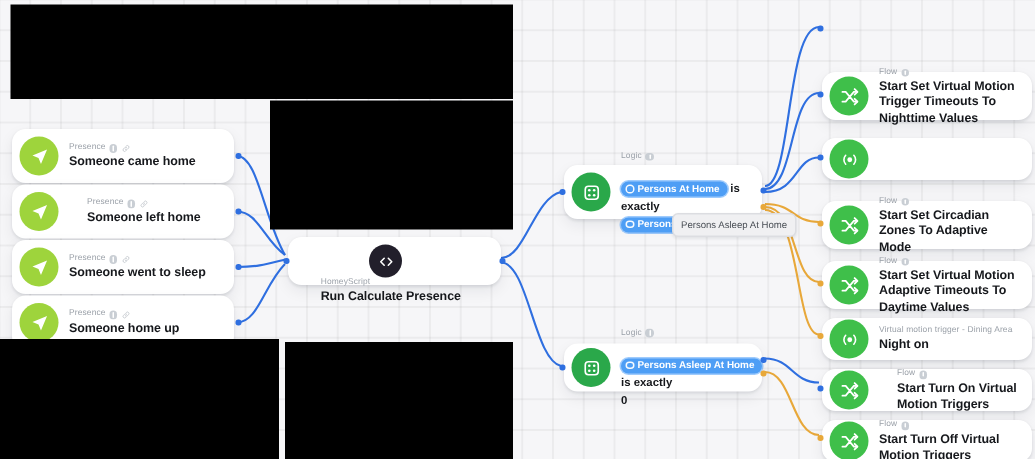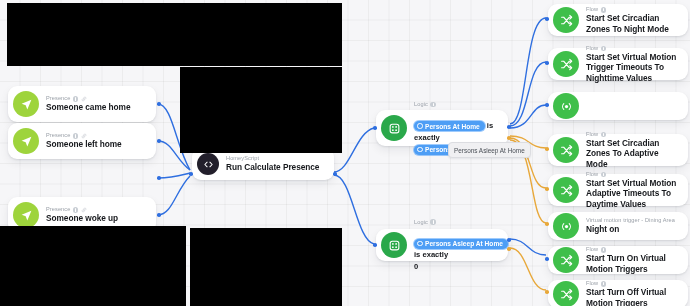--- a/index.html
+++ b/index.html
@@ -139,61 +139,78 @@
         <span class="dot"></span>
         <svg class="clip" viewBox="0 0 24 24">
             <path d="M10 14a4 4 0 0 0 5.7 0l3-3a4 4 0 0 0-5.7-5.7l-1.2 1.2M14 10a4 4 0 0 0-5.7 0l-3 3a4 4 0 0 0 5.7 5.7l1.2-1.2" stroke="#b6bbc2" stroke-width="2.4" fill="none" stroke-linecap="round"></path>
           </svg>
       </div>
       <div class="title">Someone came home</div>
     </div>
   </div>
   <div class="port outb" style="left:157px;top:102px;"></div>
 
-  <div class="node trig" style="left:8px;top:123px;">
+  <div class="node trig" style="left:8px;top:123px;gap:12px;">
     <div class="ic">
       <svg width="13" height="13" viewBox="0 0 24 24">
           <path d="M21 3 L3 10.5 L10.5 13.5 L13.5 21 Z" fill="#fff"></path>
         </svg>
     </div>
     <div class="body">
       <div class="cat">
         <span>Presence</span>
         <span class="dot"></span>
         <svg class="clip" viewBox="0 0 24 24">
             <path d="M10 14a4 4 0 0 0 5.7 0l3-3a4 4 0 0 0-5.7-5.7l-1.2 1.2M14 10a4 4 0 0 0-5.7 0l-3 3a4 4 0 0 0 5.7 5.7l1.2-1.2" stroke="#b6bbc2" stroke-width="2.4" fill="none" stroke-linecap="round"></path>
           </svg>
       </div>
       <div class="title">Someone left home</div>
     </div>
   </div>
   <div class="port outb" style="left:157px;top:139px;"></div>
 
-  <div class="port outb" style="left:157px;top:176px;"></div>
-
-  <div class="node trig" style="left:8px;top:197px;">
+  <div class="node trig" style="left:8px;top:160px;">
     <div class="ic">
       <svg width="13" height="13" viewBox="0 0 24 24">
           <path d="M21 3 L3 10.5 L10.5 13.5 L13.5 21 Z" fill="#fff"></path>
         </svg>
     </div>
     <div class="body">
       <div class="cat">
         <span>Presence</span>
         <span class="dot"></span>
         <svg class="clip" viewBox="0 0 24 24">
             <path d="M10 14a4 4 0 0 0 5.7 0l3-3a4 4 0 0 0-5.7-5.7l-1.2 1.2M14 10a4 4 0 0 0-5.7 0l-3 3a4 4 0 0 0 5.7 5.7l1.2-1.2" stroke="#b6bbc2" stroke-width="2.4" fill="none" stroke-linecap="round"></path>
           </svg>
       </div>
-      <div class="title">Someone woke up</div>
+      <div class="title">Someone went to sleep</div>
+    </div>
+  </div>
+  <div class="port outb" style="left:157px;top:176px;"></div>
+
+  <div class="node trig" style="left:8px;top:197px;">
+    <div class="ic">
+      <svg width="13" height="13" viewBox="0 0 24 24">
+          <path d="M21 3 L3 10.5 L10.5 13.5 L13.5 21 Z" fill="#fff"></path>
+        </svg>
+    </div>
+    <div class="body">
+      <div class="cat">
+        <span>Presence</span>
+        <span class="dot"></span>
+        <svg class="clip" viewBox="0 0 24 24">
+            <path d="M10 14a4 4 0 0 0 5.7 0l3-3a4 4 0 0 0-5.7-5.7l-1.2 1.2M14 10a4 4 0 0 0-5.7 0l-3 3a4 4 0 0 0 5.7 5.7l1.2-1.2" stroke="#b6bbc2" stroke-width="2.4" fill="none" stroke-linecap="round"></path>
+          </svg>
+      </div>
+      <div class="title">Someone home up</div>
     </div>
   </div>
   <div class="port outb" style="left:157px;top:213px;"></div>
 
-  <div class="node script" style="left:192px;top:148px;">
+  <div class="node script" style="left:192px;top:158px;flex-direction:column;">
     <div class="ic">
       <svg width="11" height="11" viewBox="0 0 24 24">
           <path d="M9 7 L4 12 L9 17 M15 7 L20 12 L15 17" stroke="#fff" stroke-width="2.3" fill="none" stroke-linecap="round" stroke-linejoin="round"></path>
         </svg>
     </div>
     <div class="body">
       <div class="cat">
         <span>HomeyScript</span>
       </div>
       <div class="title">Run Calculate Presence</div>
@@ -260,97 +277,81 @@
           </span>
         <span class="op">is exactly</span>
       </div>
       <div class="val">0</div>
     </div>
   </div>
   <div class="port in" style="left:373px;top:243px;"></div>
   <div class="port outb" style="left:507px;top:238px;"></div>
   <div class="port outo" style="left:507px;top:247px;"></div>
 
-  <div class="node flow" style="left:548px;top:4px;width:140px;height:32px;">
+  <div class="port in" style="left:545px;top:17px;"></div>
+
+  <div class="node flow" style="left:548px;top:48px;width:140px;height:32px;">
     <div class="ic">
       <svg width="13" height="13" viewBox="0 0 24 24">
           <path d="M3 6h4l10 12h4M3 18h4l10-12h4" stroke="#fff" stroke-width="2.2" fill="none" stroke-linecap="round"></path>
           <path d="M18 2.5 L21.5 6 L18 9.5" stroke="#fff" stroke-width="2.2" fill="none" stroke-linecap="round" stroke-linejoin="round"></path>
           <path d="M18 14.5 L21.5 18 L18 21.5" stroke="#fff" stroke-width="2.2" fill="none" stroke-linecap="round" stroke-linejoin="round"></path>
         </svg>
     </div>
     <div class="body">
       <div class="cat">
         <span>Flow</span>
         <span class="dot"></span>
       </div>
-      <div class="title">Start Set Circadian Zones To Night Mode</div>
-    </div>
-  </div>
-  <div class="port in" style="left:545px;top:17px;"></div>
-
-  <div class="node flow" style="left:548px;top:48px;width:140px;height:32px;">
+      <div class="title">Start Set Virtual Motion Trigger Timeouts To Nighttime Values</div>
+    </div>
+  </div>
+  <div class="port in" style="left:545px;top:61px;"></div>
+
+  <div class="node dev" style="left:548px;top:92px;width:140px;height:28px;">
+    <div class="ic">
+      <svg width="13" height="13" viewBox="0 0 24 24">
+          <circle cx="12" cy="12" r="3" fill="#fff"></circle>
+          <path d="M7 6.5a8 8 0 0 0 0 11M17 6.5a8 8 0 0 1 0 11" stroke="#fff" stroke-width="2" fill="none" stroke-linecap="round"></path>
+        </svg>
+    </div>
+  </div>
+  <div class="port in" style="left:545px;top:103px;"></div>
+
+  <div class="node flow" style="left:548px;top:134px;width:140px;height:32px;justify-content:space-between;">
     <div class="ic">
       <svg width="13" height="13" viewBox="0 0 24 24">
           <path d="M3 6h4l10 12h4M3 18h4l10-12h4" stroke="#fff" stroke-width="2.2" fill="none" stroke-linecap="round"></path>
           <path d="M18 2.5 L21.5 6 L18 9.5" stroke="#fff" stroke-width="2.2" fill="none" stroke-linecap="round" stroke-linejoin="round"></path>
           <path d="M18 14.5 L21.5 18 L18 21.5" stroke="#fff" stroke-width="2.2" fill="none" stroke-linecap="round" stroke-linejoin="round"></path>
         </svg>
     </div>
     <div class="body">
       <div class="cat">
         <span>Flow</span>
         <span class="dot"></span>
       </div>
-      <div class="title">Start Set Virtual Motion Trigger Timeouts To Nighttime Values</div>
-    </div>
-  </div>
-  <div class="port in" style="left:545px;top:61px;"></div>
-
-  <div class="node dev" style="left:548px;top:92px;width:140px;height:28px;">
-    <div class="ic">
-      <svg width="13" height="13" viewBox="0 0 24 24">
-          <circle cx="12" cy="12" r="3" fill="#fff"></circle>
-          <path d="M7 6.5a8 8 0 0 0 0 11M17 6.5a8 8 0 0 1 0 11" stroke="#fff" stroke-width="2" fill="none" stroke-linecap="round"></path>
-        </svg>
-    </div>
-  </div>
-  <div class="port in" style="left:545px;top:103px;"></div>
-
-  <div class="node flow" style="left:548px;top:134px;width:140px;height:32px;justify-content:space-between;">
+      <div class="title">Start Set Circadian Zones To Adaptive Mode</div>
+    </div>
+  </div>
+  <div class="port outo" style="left:545px;top:147px;"></div>
+
+  <div class="node flow" style="left:548px;top:174px;width:140px;height:32px;">
     <div class="ic">
       <svg width="13" height="13" viewBox="0 0 24 24">
           <path d="M3 6h4l10 12h4M3 18h4l10-12h4" stroke="#fff" stroke-width="2.2" fill="none" stroke-linecap="round"></path>
           <path d="M18 2.5 L21.5 6 L18 9.5" stroke="#fff" stroke-width="2.2" fill="none" stroke-linecap="round" stroke-linejoin="round"></path>
           <path d="M18 14.5 L21.5 18 L18 21.5" stroke="#fff" stroke-width="2.2" fill="none" stroke-linecap="round" stroke-linejoin="round"></path>
         </svg>
     </div>
     <div class="body">
       <div class="cat">
         <span>Flow</span>
         <span class="dot"></span>
       </div>
-      <div class="title">Start Set Circadian Zones To Adaptive Mode</div>
-    </div>
-  </div>
-  <div class="port outo" style="left:545px;top:147px;"></div>
-
-  <div class="node flow" style="left:548px;top:174px;width:140px;height:32px;">
-    <div class="ic">
-      <svg width="13" height="13" viewBox="0 0 24 24">
-          <path d="M3 6h4l10 12h4M3 18h4l10-12h4" stroke="#fff" stroke-width="2.2" fill="none" stroke-linecap="round"></path>
-          <path d="M18 2.5 L21.5 6 L18 9.5" stroke="#fff" stroke-width="2.2" fill="none" stroke-linecap="round" stroke-linejoin="round"></path>
-          <path d="M18 14.5 L21.5 18 L18 21.5" stroke="#fff" stroke-width="2.2" fill="none" stroke-linecap="round" stroke-linejoin="round"></path>
-        </svg>
-    </div>
-    <div class="body">
-      <div class="cat">
-        <span>Flow</span>
-        <span class="dot"></span>
-      </div>
       <div class="title">Start Set Virtual Motion Adaptive Timeouts To Daytime Values</div>
     </div>
   </div>
   <div class="port outo" style="left:545px;top:187px;"></div>
 
   <div class="node dev" style="left:548px;top:212px;width:140px;height:28px;">
     <div class="ic">
       <svg width="13" height="13" viewBox="0 0 24 24">
           <circle cx="12" cy="12" r="3" fill="#fff"></circle>
           <path d="M7 6.5a8 8 0 0 0 0 11M17 6.5a8 8 0 0 1 0 11" stroke="#fff" stroke-width="2" fill="none" stroke-linecap="round"></path>
@@ -358,21 +359,21 @@
     </div>
     <div class="body">
       <div class="cat">
         <span>Virtual motion trigger - Dining Area</span>
       </div>
       <div class="title">Night on</div>
     </div>
   </div>
   <div class="port outo" style="left:545px;top:222px;"></div>
 
-  <div class="node flow" style="left:548px;top:246px;width:140px;height:28px;">
+  <div class="node flow" style="left:548px;top:246px;width:140px;height:28px;gap:12px;">
     <div class="ic">
       <svg width="13" height="13" viewBox="0 0 24 24">
           <path d="M3 6h4l10 12h4M3 18h4l10-12h4" stroke="#fff" stroke-width="2.2" fill="none" stroke-linecap="round"></path>
           <path d="M18 2.5 L21.5 6 L18 9.5" stroke="#fff" stroke-width="2.2" fill="none" stroke-linecap="round" stroke-linejoin="round"></path>
           <path d="M18 14.5 L21.5 18 L18 21.5" stroke="#fff" stroke-width="2.2" fill="none" stroke-linecap="round" stroke-linejoin="round"></path>
         </svg>
     </div>
     <div class="body">
       <div class="cat">
         <span>Flow</span>

